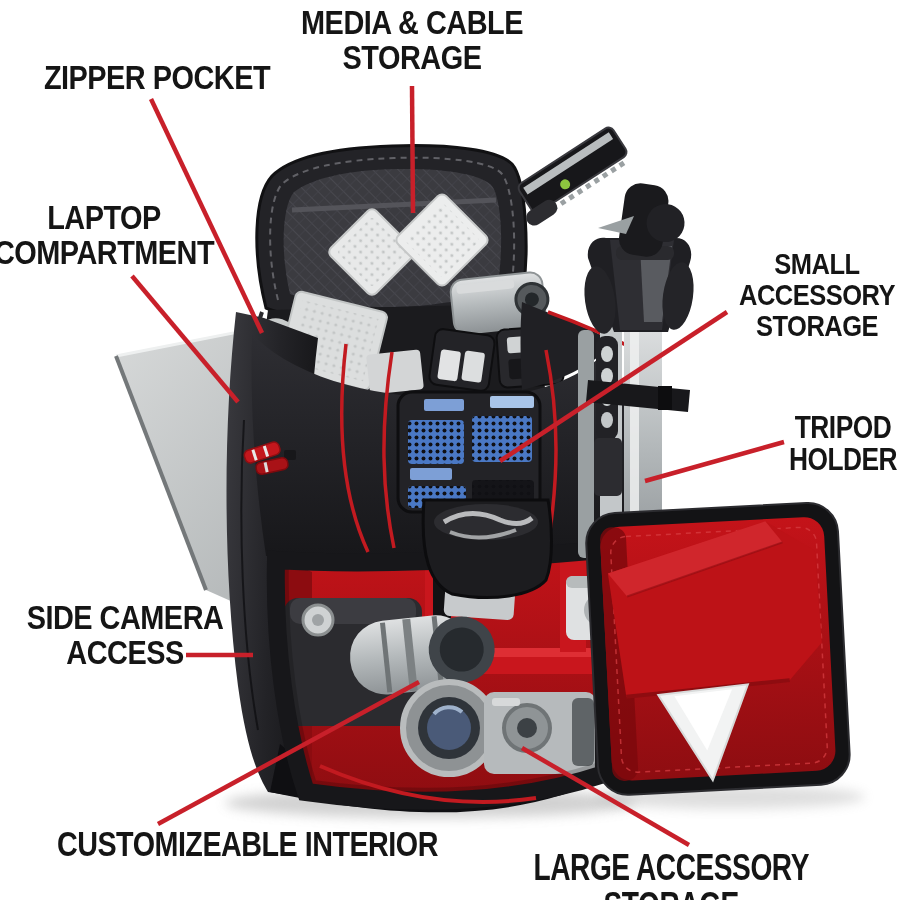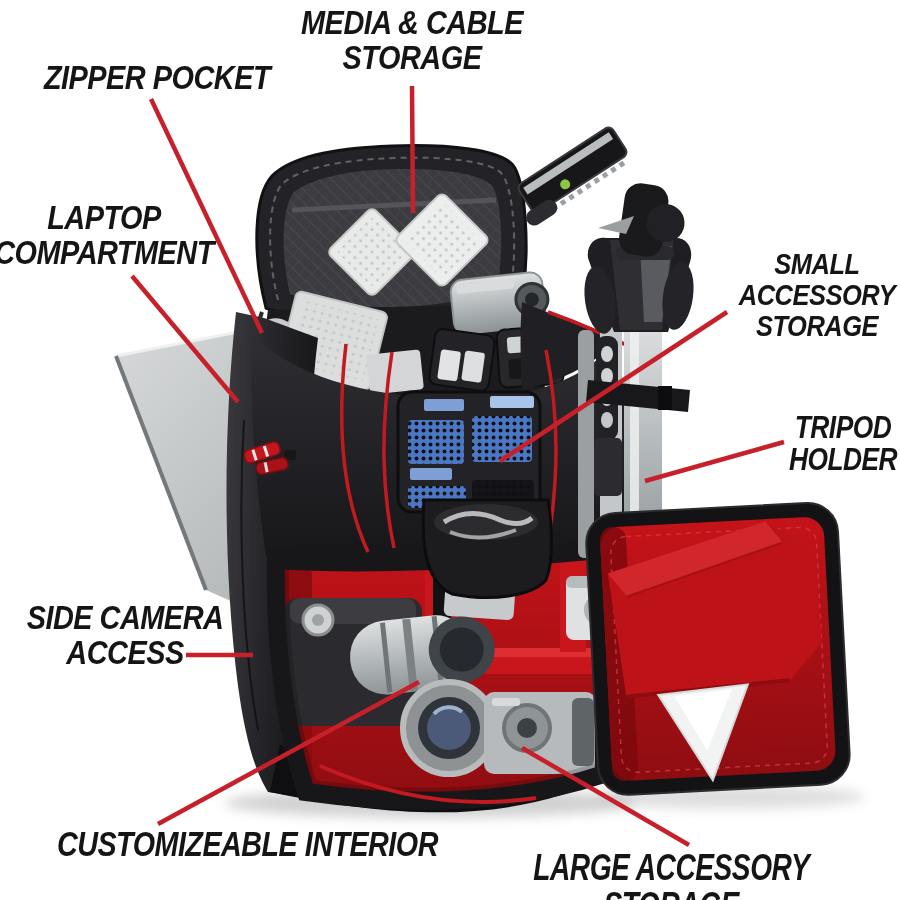--- a/index.html
+++ b/index.html
@@ -1,17 +1,17 @@
 <!DOCTYPE html>
 <html style="--background: #ffffff; --label-text: #151515; --leader-line: #c8202a; --bag-black: #1b1b1e; --interior-red: #b41217; --piping-red: #c21a20; --laptop-silver: #b9bdbf; --tripod-silver: #c2c6c8; --level-green: #8dc63f; --memory-card-blue: #4a78c4;"><head>
 <meta charset="utf-8">
 <style>
   html,body{margin:0;padding:0;background:#fff;}
   .stage{position:relative;width:900px;height:900px;background:var(--background,#fff);
-         overflow:hidden;font-family:"Liberation Sans",sans-serif;font-style:italic;}
+         overflow:hidden;font-family:"Liberation Sans",sans-serif;}
   .stage svg{position:absolute;left:0;top:0;}
   .label{position:absolute;font-weight:700;color:var(--label-text,#151515);
          letter-spacing:-0.6px;line-height:1.03;white-space:pre-line;text-align:center;}
   .label.center{transform:translateX(-50%) scaleX(0.85);transform-origin:center top;}
   .label.left-origin{transform:scaleX(0.85);transform-origin:left top;}
 </style>
 </head>
 <body>
 
 <div class="stage">

